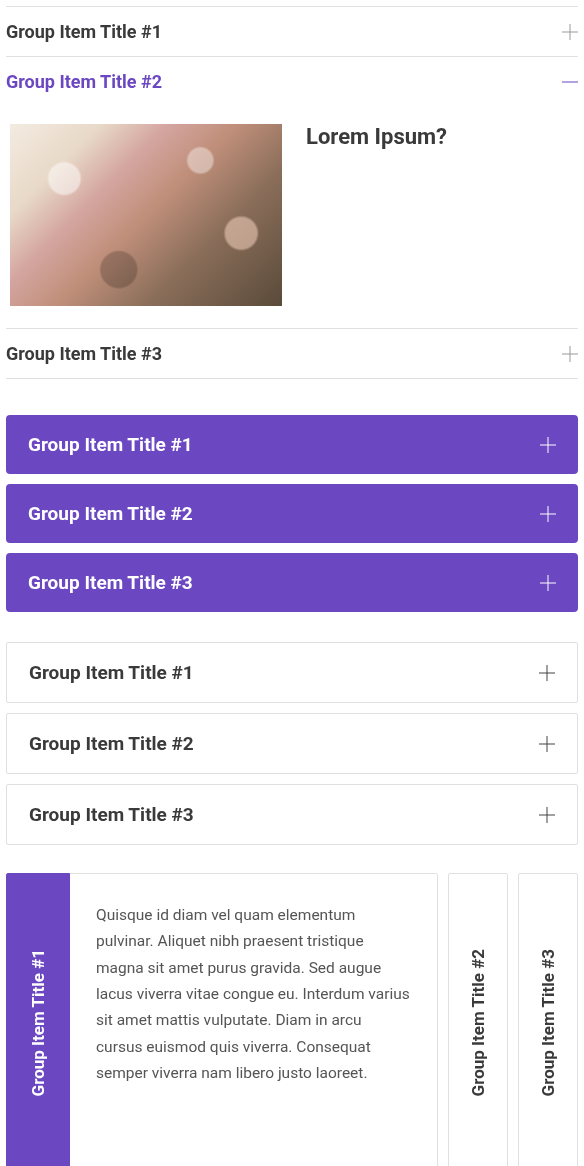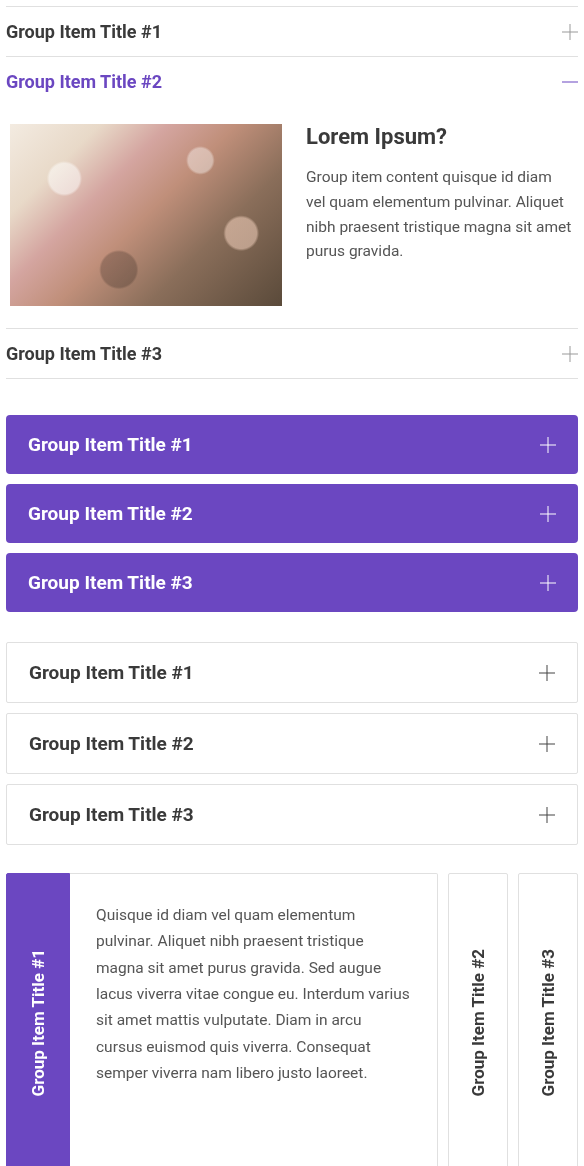--- a/index.html
+++ b/index.html
@@ -177,21 +177,20 @@
 
   <div class="acc1-item active">
     <div class="acc1-header">
       <span class="acc1-title">Group Item Title #2</span>
       <span class="icon-minus"></span>
     </div>
     <div class="acc1-body">
       <div class="acc1-img"></div>
       <div class="acc1-text">
         <h3>Lorem Ipsum?</h3>
-        <p>Group item content quisque id diam vel quam elementum pulvinar. Aliquet nibh praesent tristique magna sit amet purus gravida.</p>
       </div>
     </div>
   </div>
 
   <div class="acc1-item">
     <div class="acc1-header">
       <span class="acc1-title">Group Item Title #3</span>
       <span class="icon-plus"></span>
     </div>
   </div>

